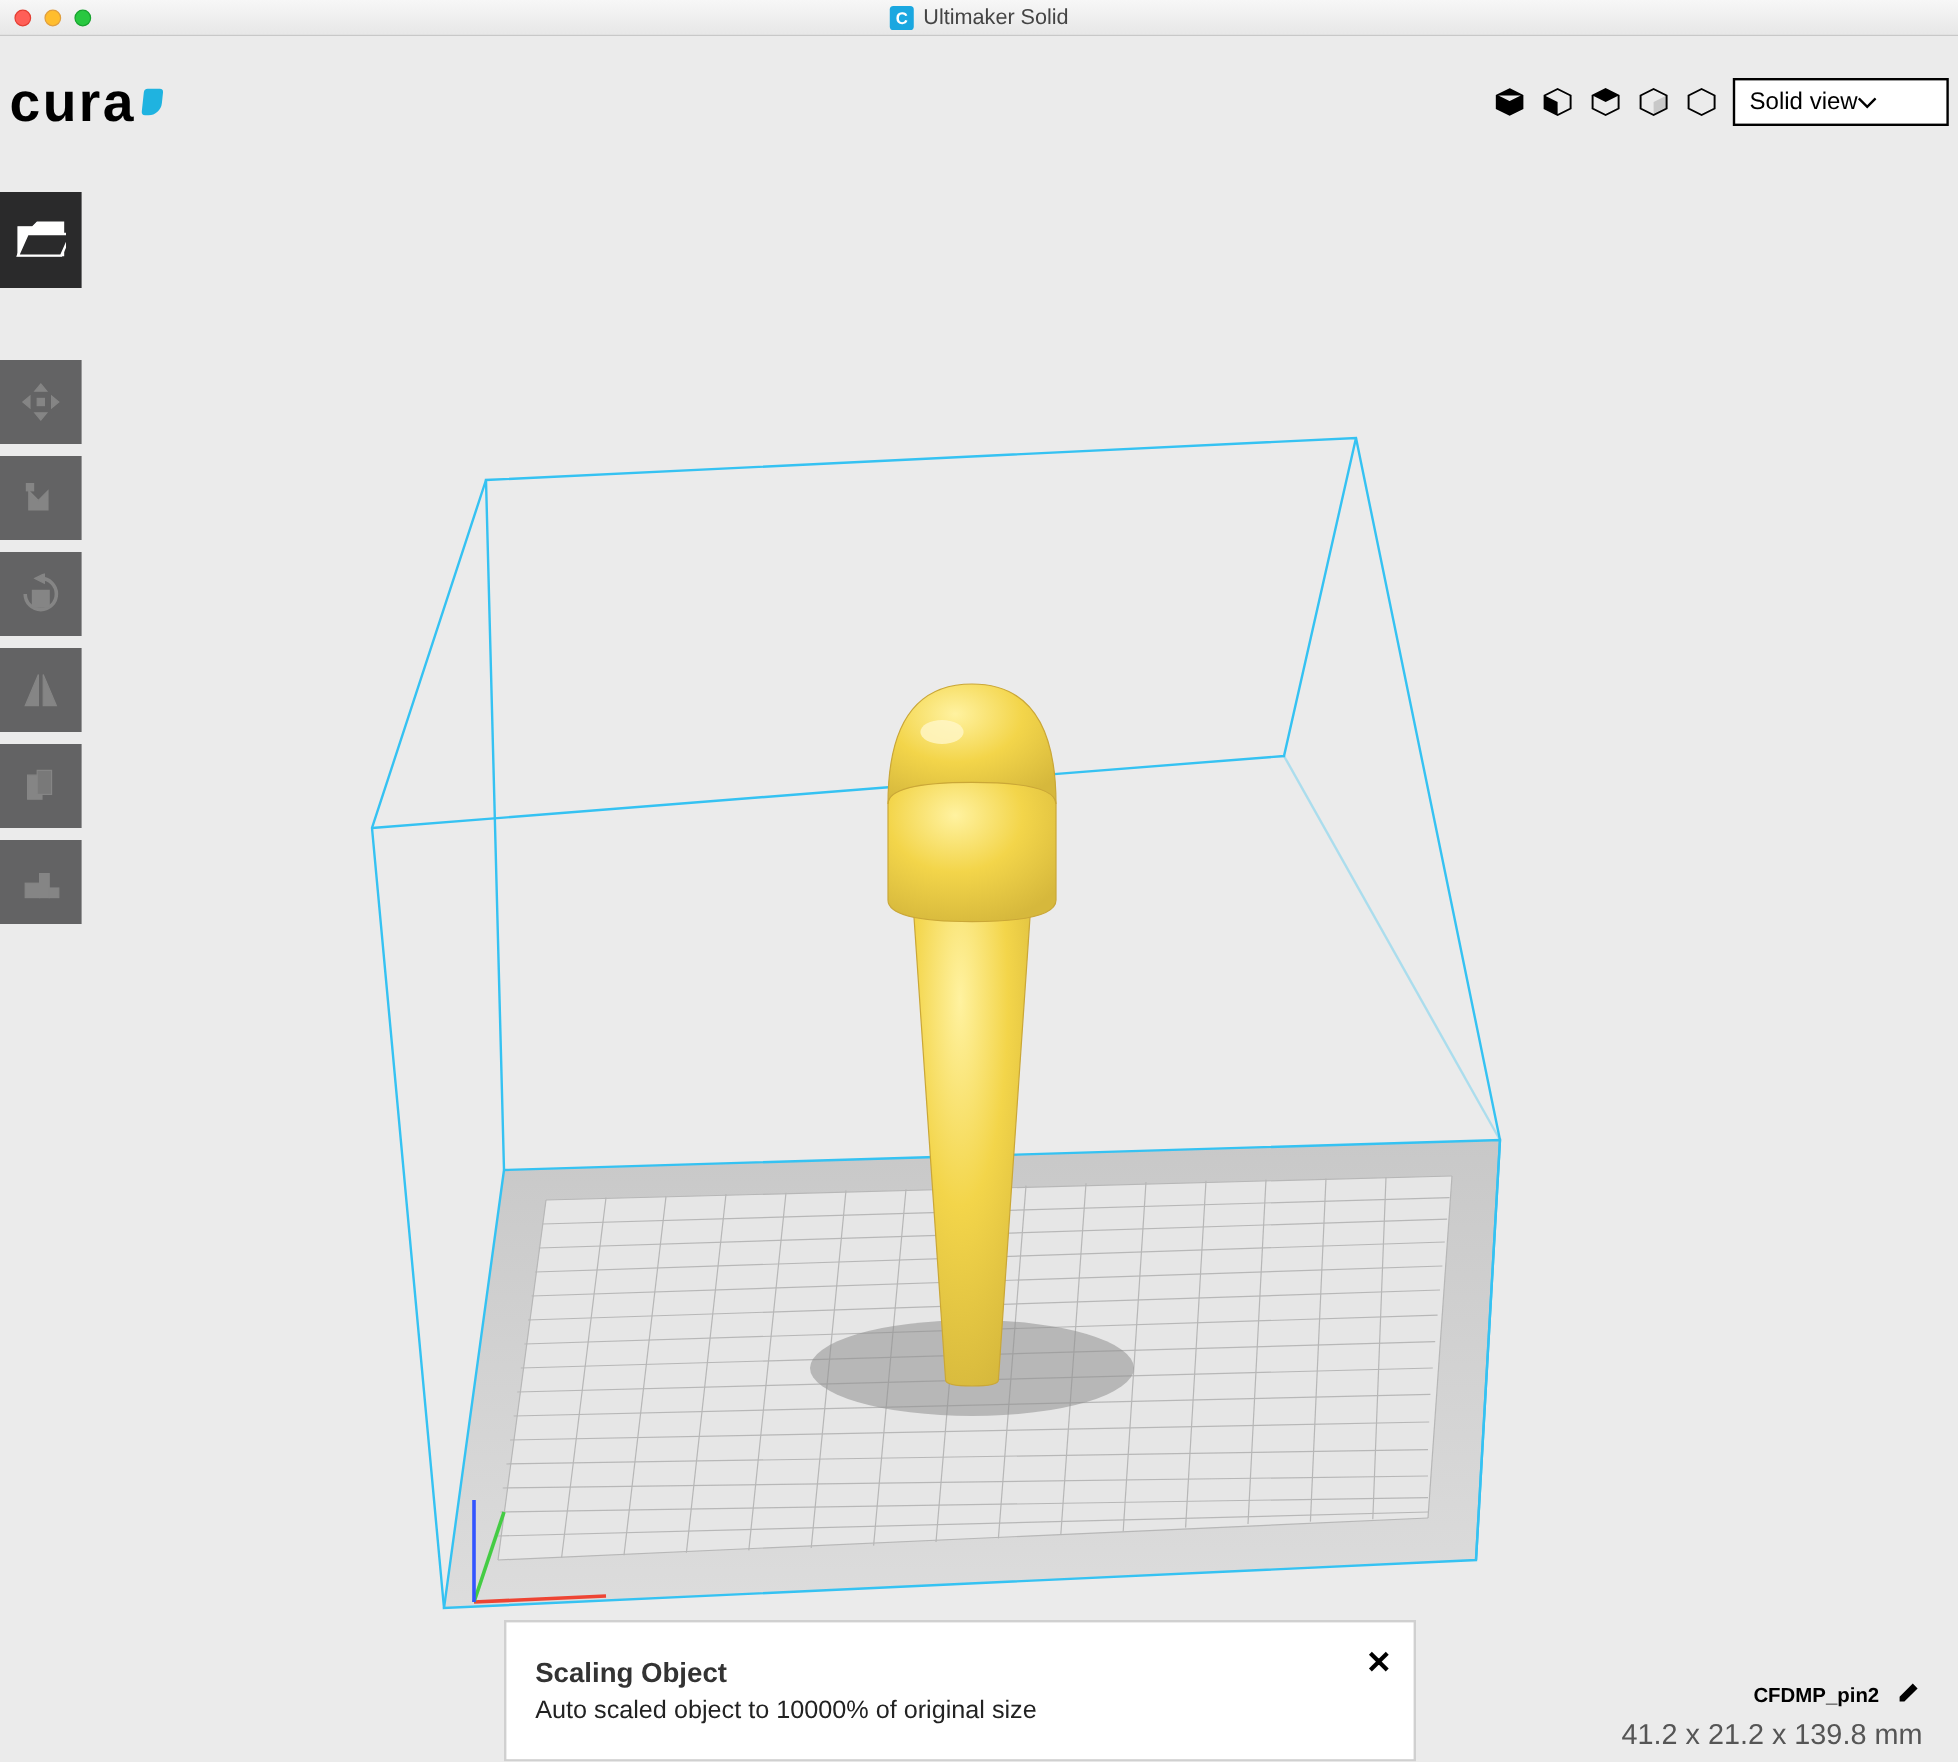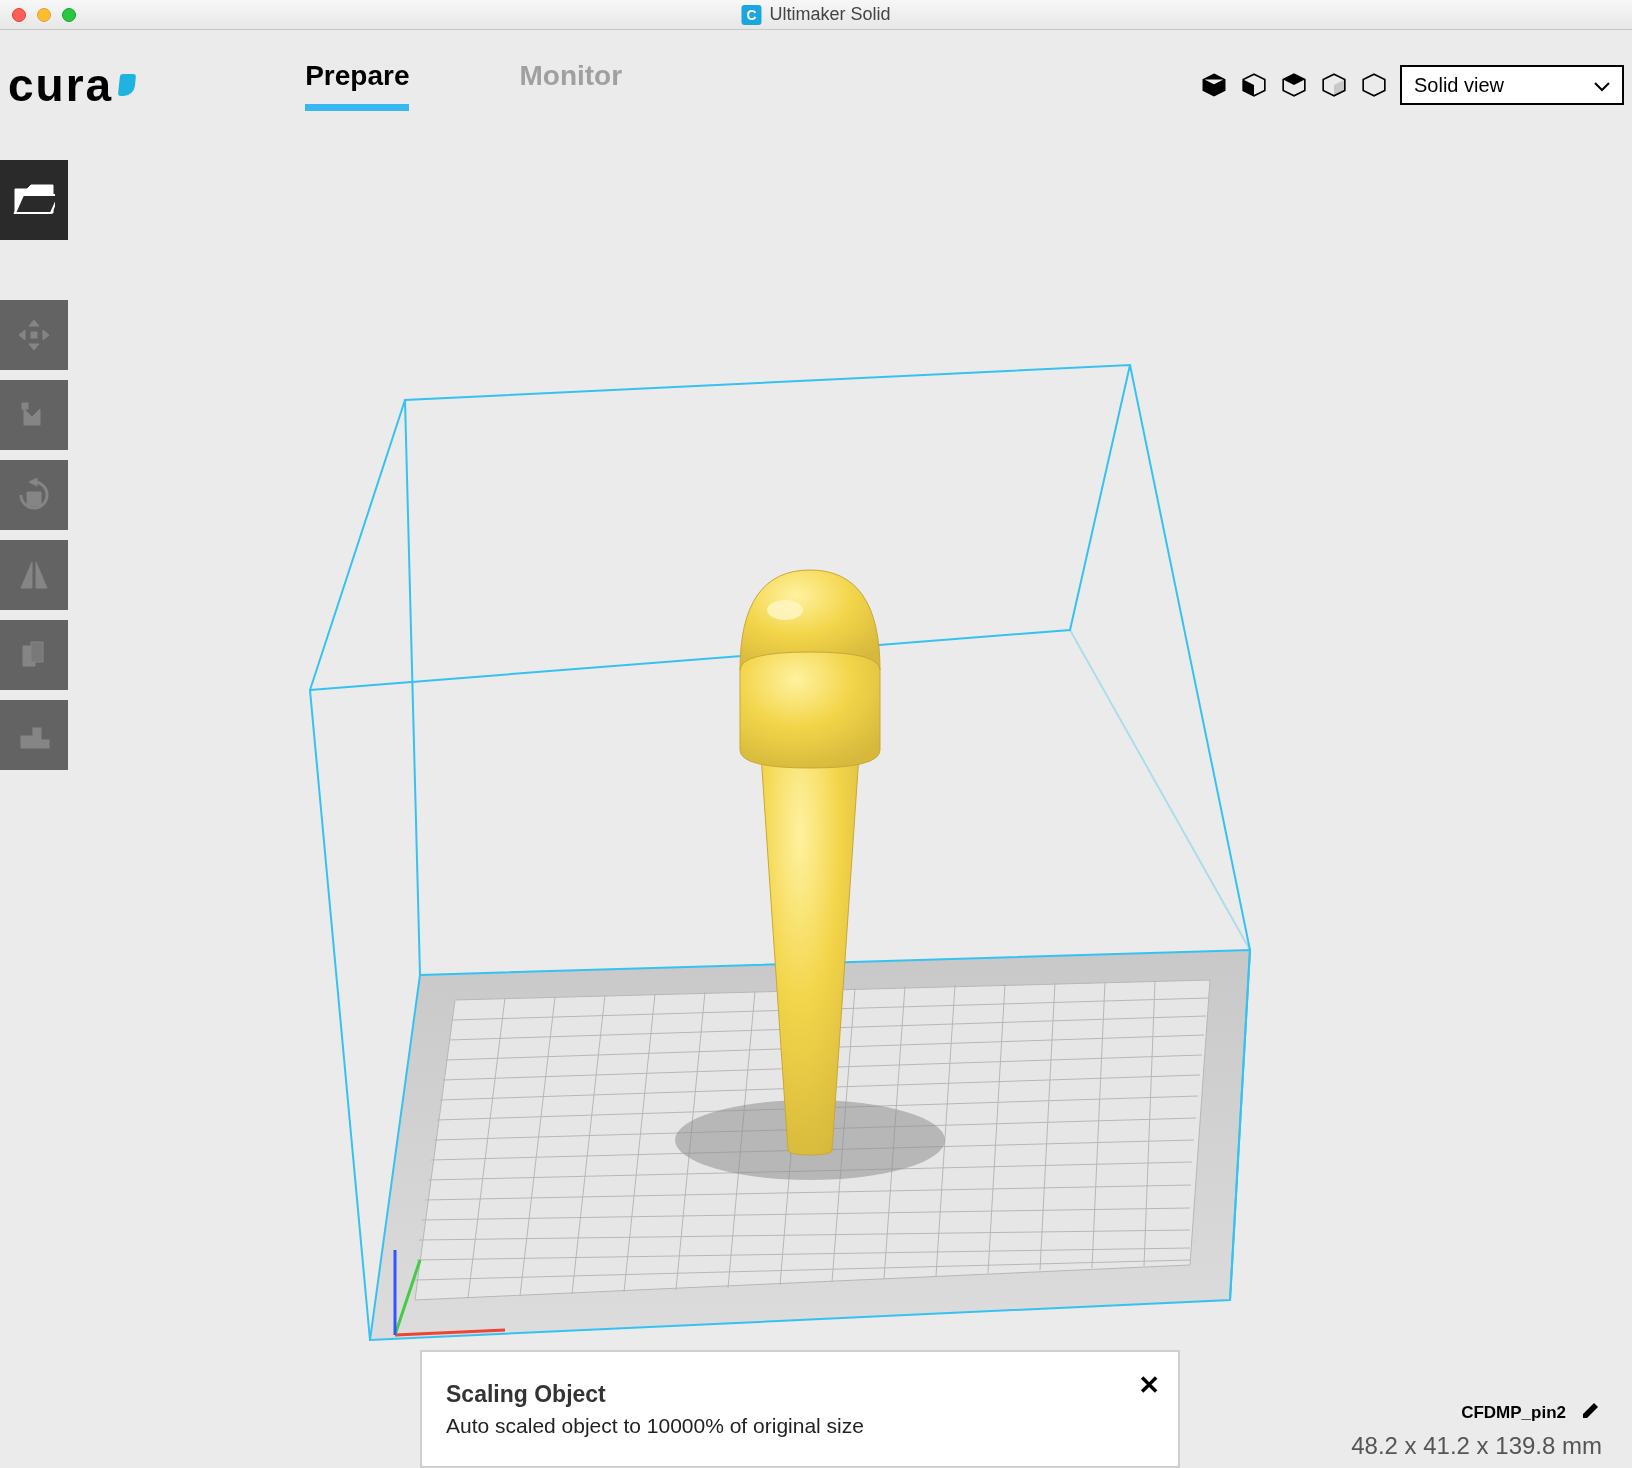--- a/index.html
+++ b/index.html
@@ -41,22 +41,22 @@
   }
   .logo { font-family: Arial, sans-serif; font-weight: 900; font-size: 46px; letter-spacing: 2px; color: #000; display: flex; align-items: center; }
   .logo .dot { width: 16px; height: 22px; background: #1fb3e0; margin-left: 6px; border-radius: 3px 3px 10px 3px; transform: skewX(-6deg); }
   .tabs { display: flex; gap: 110px; margin-left: 170px; }
   .tab { font-size: 28px; font-weight: 700; color: #a0a0a0; padding-bottom: 12px; cursor: pointer; }
   .tab.active { color: #000; border-bottom: 7px solid #38b7f0; }
   .view-controls { margin-left: auto; display: flex; align-items: center; gap: 12px; }
   .vc-icons { display: flex; gap: 12px; }
   .vc-icons .ico { width: 28px; height: 28px; display:flex; align-items:center; justify-content:center; }
   .view-select {
-    border: 2px solid #000; height: 40px; width: 224px;
-    display: flex; align-items: center; justify-content: space-between;
+    border: 2px solid #000; height: 40px; width: 180px;
+    display: flex; align-items: center; 
     padding: 0 12px; font-size: 20px; background: #fff; cursor: pointer;
   }
   
   .toolrail {
     position: absolute;
     left: 0; top: 160px;
     width: 68px;
     display: flex; flex-direction: column; gap: 10px;
   }
   .tool {
@@ -107,24 +107,20 @@
   <div class="title-center">
     <span class="cura-ico">C</span>
     <span>Ultimaker Solid</span>
   </div>
 </div>
 
 <div class="header">
   <div class="logo">
     <span>cura</span>
     <span class="dot"></span>
-  </div>
-  <div class="tabs">
-    <div class="tab active">Prepare</div>
-    <div class="tab">Monitor</div>
   </div>
   <div class="view-controls">
     <div class="vc-icons">
       <span class="ico">
         <svg viewBox="0 0 24 24" width="26" height="26">
             <path d="M12 2 L22 7 L22 17 L12 22 L2 17 L2 7 Z M2 7 L12 12 L22 7 M12 12 L12 22" fill="#000" stroke="#000" stroke-width="1.2" fill-opacity="1"></path>
           </svg>
       </span>
       <span class="ico">
         <svg viewBox="0 0 24 24" width="26" height="26">
@@ -303,14 +299,14 @@
 
 <div class="obj-info">
   <div class="obj-name">
     <span>CFDMP_pin2</span>
     <span>
       <svg width="22" height="22" viewBox="0 0 22 22">
           <path d="M3 19 L3 15 L14 4 L18 8 L7 19 Z M14 4 L18 8" fill="#000"></path>
         </svg>
     </span>
   </div>
-  <div class="obj-dims">48.2 x 41.2 x 139.8 mm</div>
+  <div class="obj-dims">41.2 x 21.2 x 139.8 mm</div>
 </div>
 
 </body></html>

